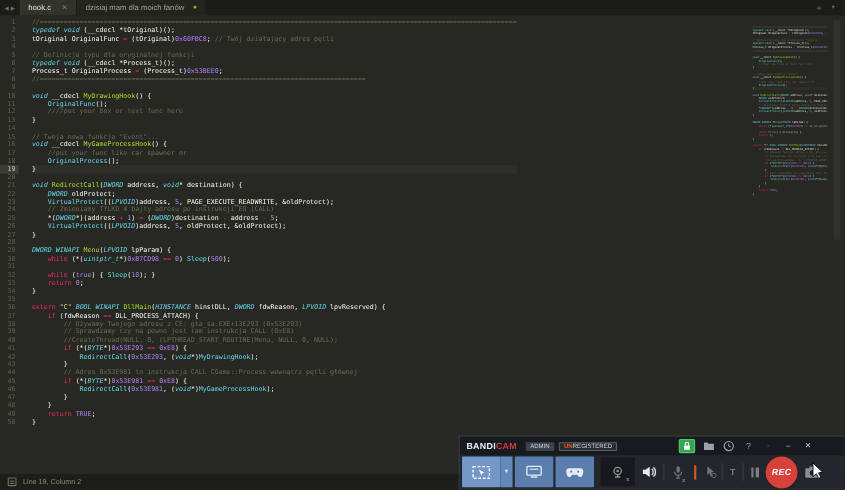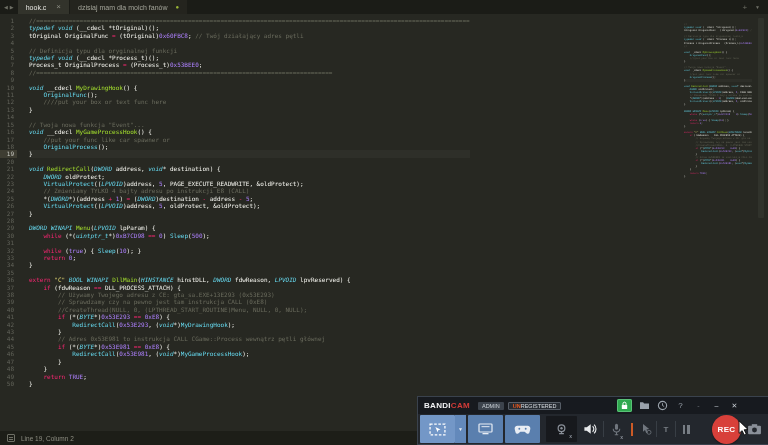--- a/index.html
+++ b/index.html
@@ -66,21 +66,21 @@
   .mode-btn.norm { background:var(--button_blue,#5a7fae); margin-left:2px; }
   .dd-strip { width:11px; height:28px; background:#6389bb; display:flex; align-items:center; justify-content:center; color:#e6ecf4; font-size:5px; }
   .tool { height:28px; display:flex; align-items:center; justify-content:center; }
   .webcam-btn { width:31px; height:26px; background:#17191d; border-radius:1px; margin-left:6px; position:relative; display:flex; align-items:center; justify-content:center; }
   .subx { position:absolute; font-size:5px; color:#8a9099; right:5px; bottom:3px; font-weight:bold; }
   .vdiv { width:1px; height:16px; background:#383e45; }
   .meter { width:2px; height:13px; background:var(--meter_orange,#cc5a26); margin:0 3px; }
   .t-label { font-size:8px; font-weight:bold; color:#777d84; }
   .pause-bars { display:flex; gap:2px; }
   .pause-bars span { display:block; width:2.5px; height:9px; background:#777d84; }
-  .rec-btn { width:29px; height:29px; border-radius:50%; background:var(--accent_red,#d8403a); color:#fff; font-size:8px; font-weight:bold; letter-spacing:.3px; display:flex; align-items:center; justify-content:center; margin-left:16px; box-shadow:0 1px 2px rgba(0,0,0,.4); }
+  .rec-btn { width:29px; height:29px; border-radius:50%; background:var(--accent_red,#d8403a); color:#fff; font-size:8px; font-weight:bold; letter-spacing:.3px; display:flex; align-items:center; justify-content:center; margin-left:0; box-shadow:0 1px 2px rgba(0,0,0,.4);font-style:italic; }
   .os-cursor { position:absolute; left:320px; top:23px; width:11px; height:16px; z-index:5; }
 </style>
 </head>
 <body>
 
 <div id="screen">
 
   <div class="tabbar">
     <div class="tab-scrolls">
       <span>◀</span>

